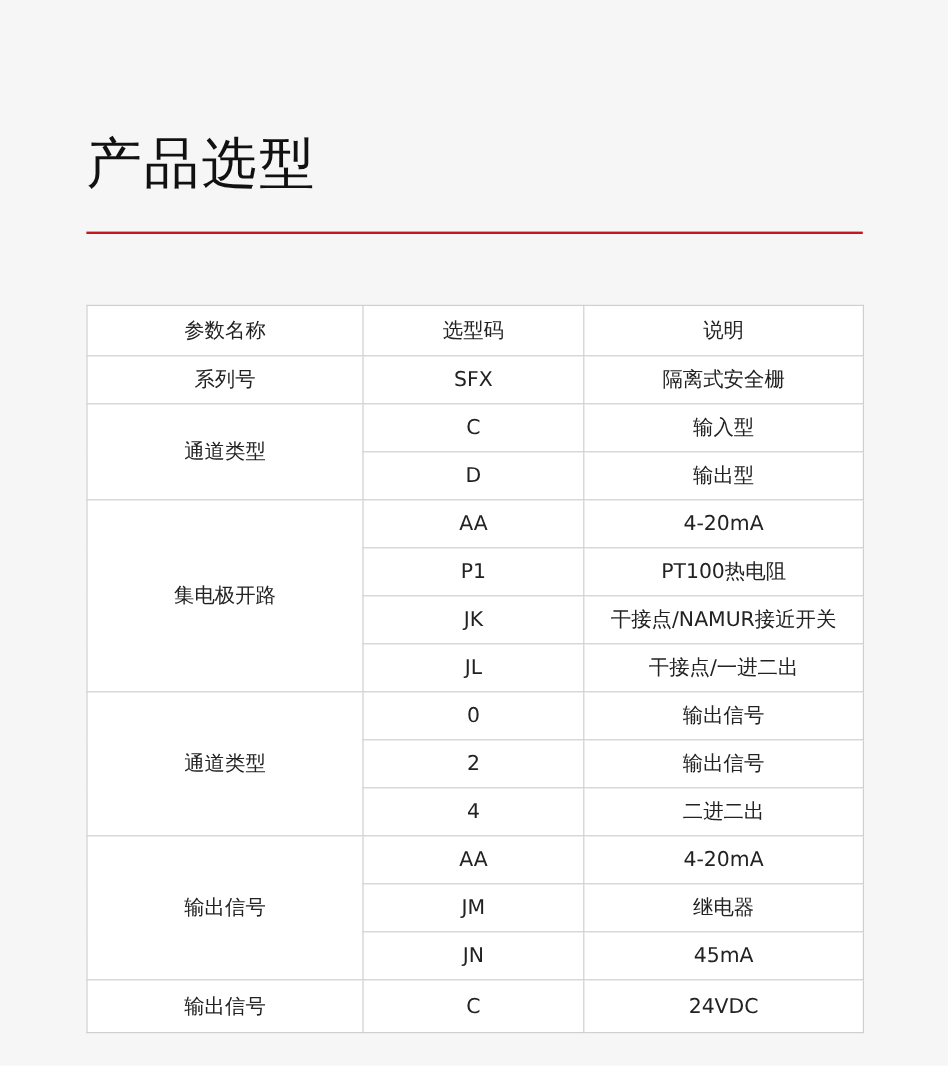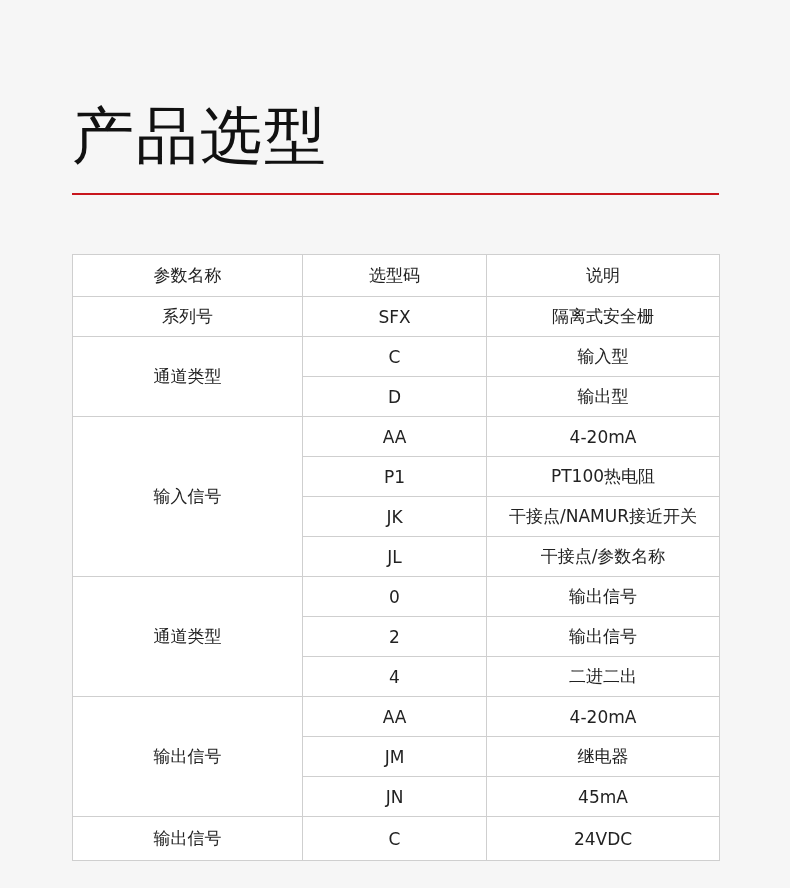--- a/index.html
+++ b/index.html
@@ -7,21 +7,21 @@
       width: 790px; height: 888px;
       background: #f6f6f6;
       position: relative;
       font-family: "DejaVu Sans", "Liberation Sans", sans-serif;
       color: #222;
       overflow: hidden;
     }
     .title {
       position: absolute;
       left: 72px; top: 96px;
-      font-size: 62px;
+      font-size: 46px;
       line-height: 80px;
       font-weight: 300;
       color: #111;
       letter-spacing: 2px;
       margin: 0;
     }
     .rule {
       position: absolute;
       left: 72px; top: 193px;
       width: 647px; height: 2px;
@@ -79,35 +79,35 @@
       <td rowspan="2">通道类型</td>
       <td>C</td>
       <td>输入型</td>
     </tr>
     <tr>
       <td>D</td>
       <td>输出型</td>
     </tr>
 
     <tr>
-      <td rowspan="4">输入信号</td>
+      <td rowspan="4">集电极开路</td>
       <td>AA</td>
       <td>4-20mA</td>
     </tr>
     <tr>
       <td>P1</td>
       <td>PT100热电阻</td>
     </tr>
     <tr>
       <td>JK</td>
       <td>干接点/NAMUR接近开关</td>
     </tr>
     <tr>
       <td>JL</td>
-      <td>干接点/参数名称</td>
+      <td>干接点/一进二出</td>
     </tr>
 
     <tr>
       <td rowspan="3">通道类型</td>
       <td>0</td>
       <td>输出信号</td>
     </tr>
     <tr>
       <td>2</td>
       <td>输出信号</td>

